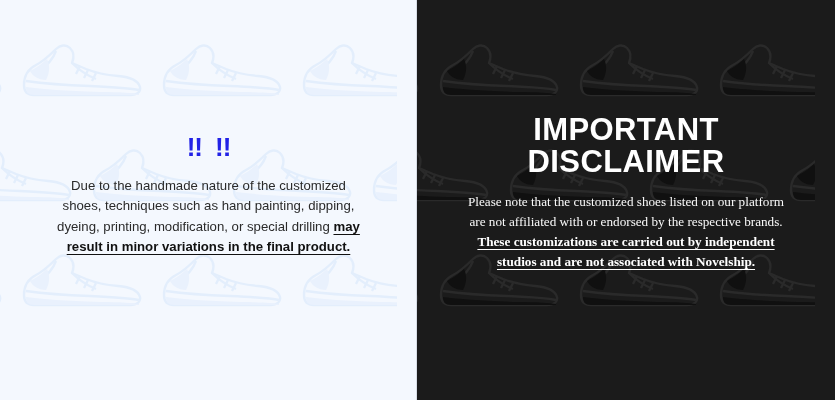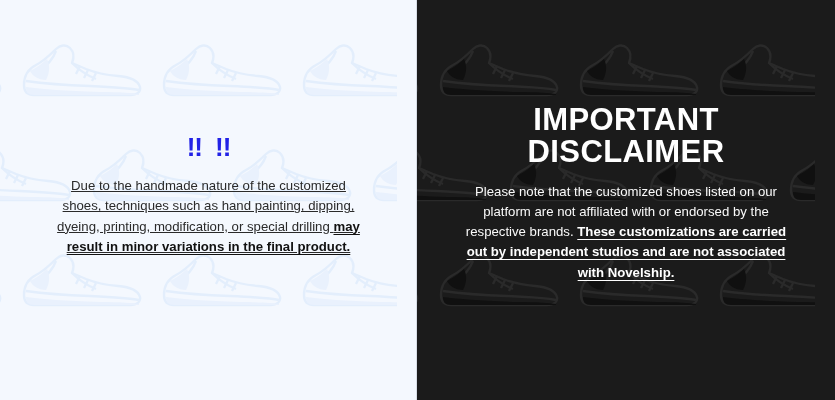--- a/index.html
+++ b/index.html
@@ -82,22 +82,22 @@
     white-space: normal;
   }
   .heading-right .hl { display: block; }
 
   
   .body-copy {
     margin: 0;
     font-size: 13.2px;
     line-height: 1.52;
   }
-  .body-left  { color: #2a2a2a; max-width: 310px; margin: 8px auto; text-decoration: underline; }
-  .body-right { color: #fafafa; max-width: 330px; margin: 13px auto; font-weight: 500; }
+  .body-left  { color: #2a2a2a; max-width: 310px; margin: 8px auto; }
+  .body-right { color: #fafafa; max-width: 330px; margin: 13px auto; font-weight: 500; font-family: Liberation Serif, serif; }
 
   .emph {
     font-weight: 700;
     text-decoration: underline;
     text-underline-offset: 2.5px;
     text-decoration-thickness: 1.3px;
   }
   .body-left .emph  { color: #111111; }
   .body-right .emph { color: #ffffff; }
 

